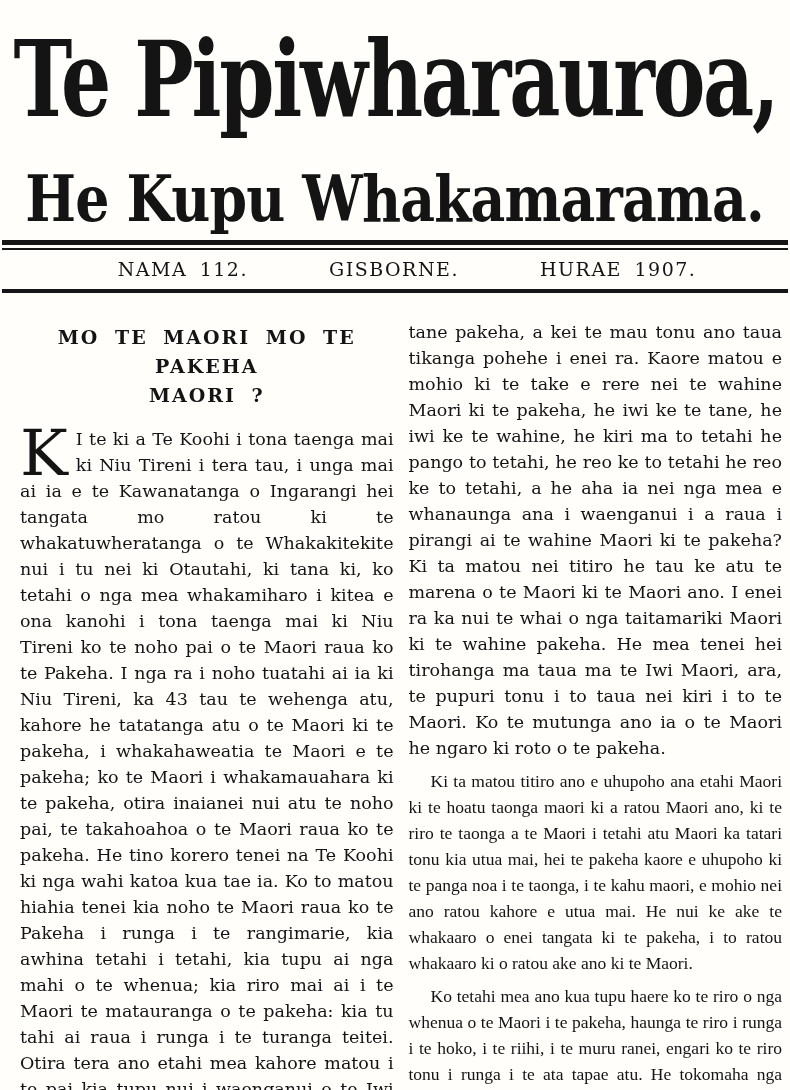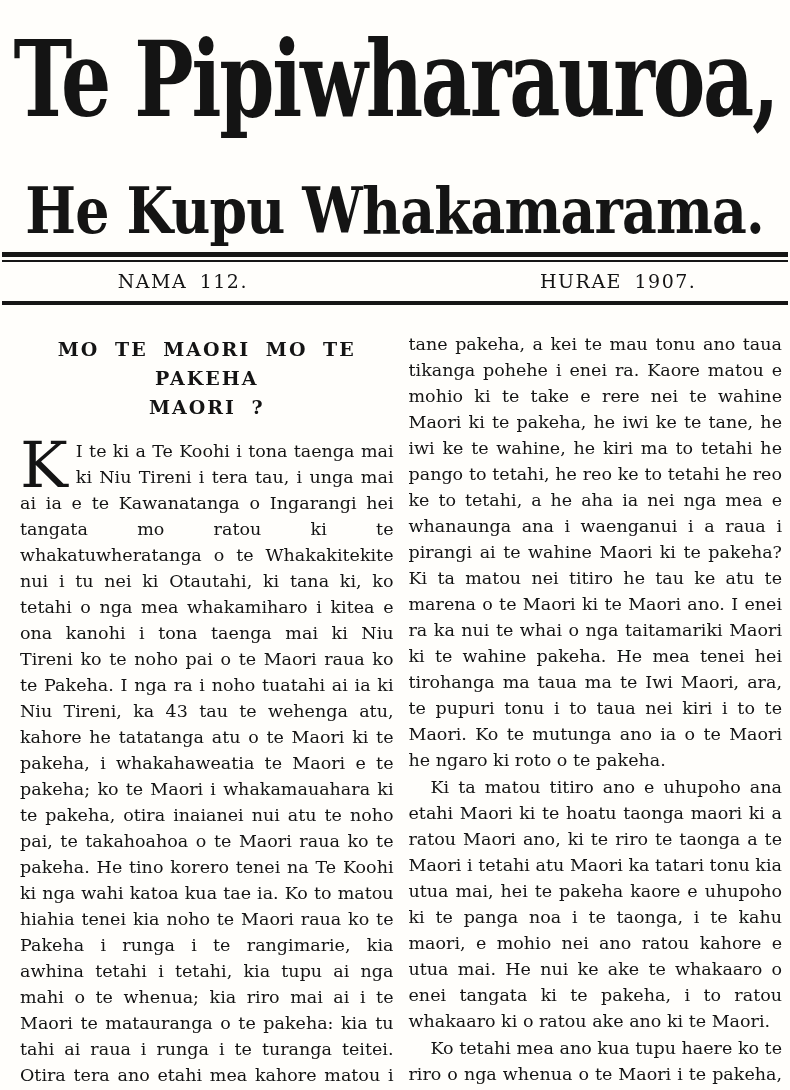--- a/index.html
+++ b/index.html
@@ -31,21 +31,21 @@
     font-size: 104px;
     font-weight: bold;
     white-space: nowrap;
     letter-spacing: -3px;
     transform: scaleX(0.76);
     transform-origin: center;
     line-height: 1;
   }
   .subtitle-line {
     height: 82px;
-    margin-top: 20px;
+    margin-top: 8px;
     display: flex;
     align-items: center;
     justify-content: center;
   }
   .subtitle-line .mid {
     font-size: 64px;
     font-weight: bold;
     white-space: nowrap;
     letter-spacing: -1px;
     transform: scaleX(0.84);
@@ -87,21 +87,21 @@
   .article-heading {
     text-align: center;
     font-weight: bold;
     font-size: 19px;
     line-height: 29px;
     letter-spacing: 2px;
     word-spacing: 7px;
     margin: 4px 0 16px 0;
   }
   .col p { margin: 0; }
-  .col p.indent { text-indent: 22px; margin-top: 1px; }
+  .col p.indent { text-indent: 22px; margin-top: 7px; font-family: Liberation Serif, serif; }
 
   .dropcap {
     float: left;
     font-size: 64px;
     line-height: 50px;
     padding: 2px 8px 0 0;
   }
 </style>
 </head>
 <body>
@@ -115,20 +115,21 @@
     <div class="subtitle-line">
       <span class="mid">He Kupu Whakamarama.</span>
     </div>
   </header>
 
   <div class="rule-thick"></div>
   <div class="rule-thin"></div>
 
   <div class="dateline">
     <span class="slot left">NAMA 112.</span>
+    <span class="slot center">GISBORNE.</span>
     <span class="slot right">HURAE 1907.</span>
   </div>
 
   <div class="rule-bottom"></div>
 
   <main class="columns">
 
     <section class="col">
       <h2 class="article-heading">
         <span>MO TE MAORI MO TE PAKEHA</span><br>

